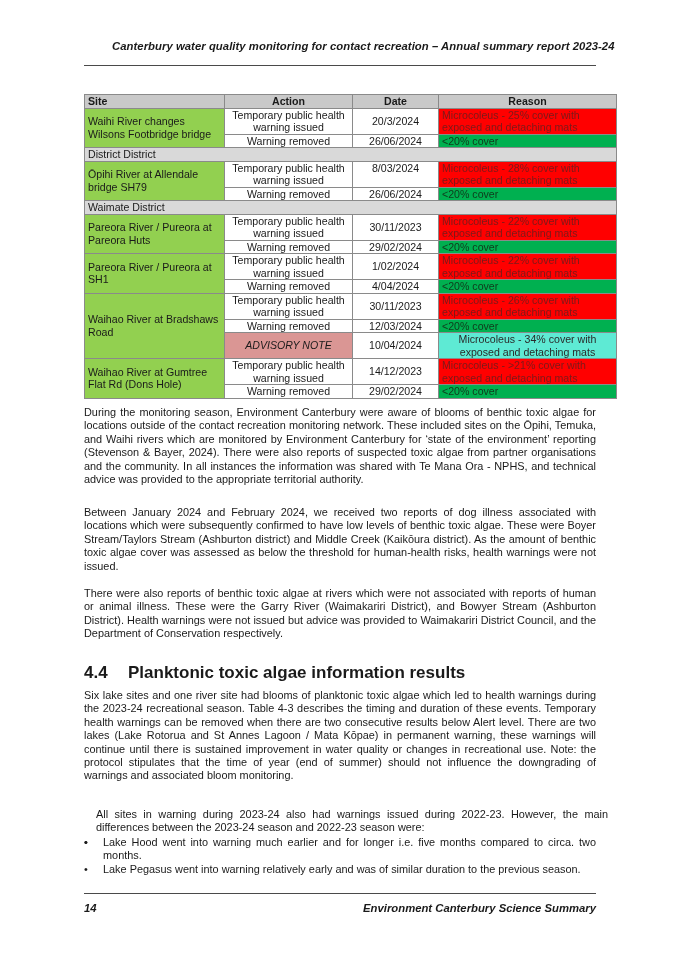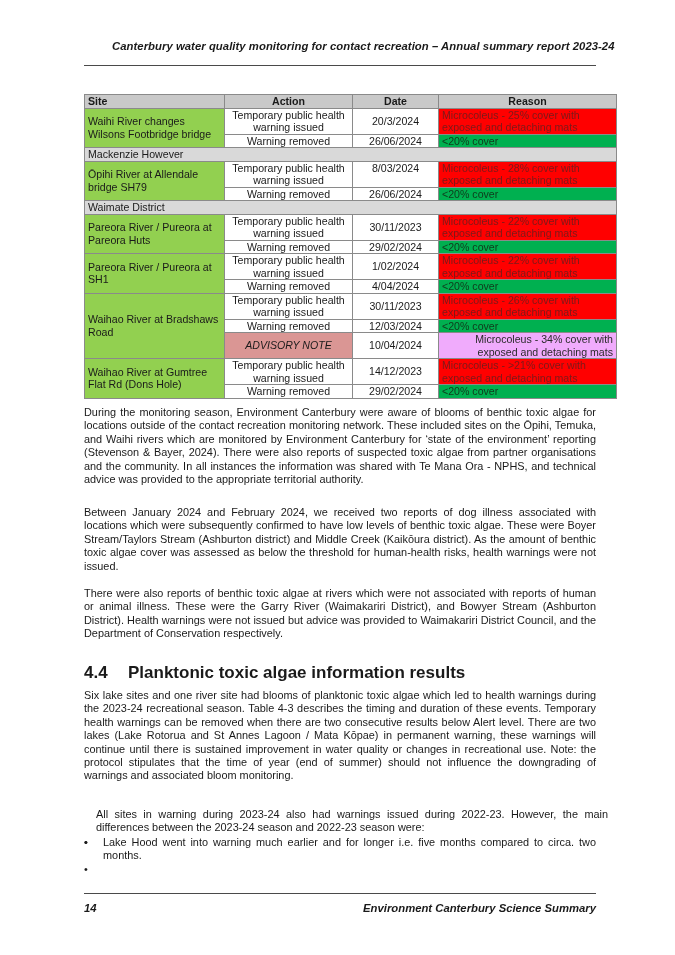--- a/index.html
+++ b/index.html
@@ -11,21 +11,21 @@
   .footer-title { position:absolute; right:79px; top:902px; font-size:11.3px; font-weight:bold; font-style:italic; }
 
   table.warn { position:absolute; left:84px; top:94px; width:532px; border-collapse:collapse; table-layout:fixed; font-size:10.6px; }
   table.warn td, table.warn th { border:1px solid #8a8a8a; padding:0 3px; line-height:12.5px; vertical-align:middle; }
   table.warn th { background:#c9c9c9; font-weight:bold; height:12px; text-align:center; }
   table.warn th.site-h { text-align:left; }
   td.site { background:#92d050; text-align:left; padding-left:4px; }
   td.action, td.date { background:#ffffff; text-align:center; }
   td.reason-red { background:#ff0000; color:#7a1a1a; text-align:left; }
   td.reason-green { background:#00b050; color:#0f3a1c; text-align:left; }
-  td.reason-pink { background:#f0abfc; color:#2a2a2a; text-align:right;margin-top:44px; }
+  td.reason-pink { background:#5eead4; color:#2a2a2a; text-align:center;margin-top:44px; }
   td.advisory { background:#da9694; font-style:italic; text-align:center; }
   td.district { background:#d9d9d9; text-align:left; padding-left:4px; height:12px; }
   .col-site { width:140px; } .col-action { width:128px; } .col-date { width:86px; } .col-reason { width:178px; }
 
   .para { position:absolute; left:84px; width:512px; font-size:10.9px; line-height:13.4px; text-align:justify; }
   .h2 { position:absolute; left:84px; top:663px; font-size:17px; font-weight:bold; }
   .h2 .num { display:inline-block; width:44px; }
   ul.bullets { position:absolute; left:84px; top:836px; width:512px; margin:0; padding:0; list-style:none; font-size:10.9px; line-height:13.4px; }
   ul.bullets li { position:relative; padding-left:19px; text-align:justify; }
   ul.bullets li .dot { position:absolute; left:0; top:0; }
@@ -57,21 +57,21 @@
       <td class="action">Temporary public health warning issued</td>
       <td class="date">20/3/2024</td>
       <td class="reason-red">Microcoleus - 25% cover with exposed and detaching mats</td>
     </tr>
     <tr>
       <td class="action">Warning removed</td>
       <td class="date">26/06/2024</td>
       <td class="reason-green">&lt;20% cover</td>
     </tr>
     <tr>
-      <td class="district" colspan="4">Mackenzie However</td>
+      <td class="district" colspan="4">District District</td>
     </tr>
     <tr>
       <td class="site" rowspan="2">Ōpihi River at Allendale bridge SH79</td>
       <td class="action">Temporary public health warning issued</td>
       <td class="date" style="vertical-align:top">8/03/2024</td>
       <td class="reason-red">Microcoleus - 28% cover with exposed and detaching mats</td>
     </tr>
     <tr>
       <td class="action">Warning removed</td>
       <td class="date">26/06/2024</td>
@@ -139,18 +139,18 @@
 <div class="h2">
   <span class="num">4.4</span><span>Planktonic toxic algae information results</span>
 </div>
 
 <p class="para" style="top:689px;margin:0;">Six lake sites and one river site had blooms of planktonic toxic algae which led to health warnings during the 2023-24 recreational season. Table 4-3 describes the timing and duration of these events. Temporary health warnings can be removed when there are two consecutive results below Alert level. There are two lakes (Lake Rotorua and St Annes Lagoon / Mata Kōpae) in permanent warning, these warnings will continue until there is sustained improvement in water quality or changes in recreational use. Note: the protocol stipulates that the time of year (end of summer) should not influence the downgrading of warnings and associated bloom monitoring.</p>
 <p class="para" style="top:796px;margin:12px;">All sites in warning during 2023-24 also had warnings issued during 2022-23. However, the main differences between the 2023-24 season and 2022-23 season were:</p>
 
 <ul class="bullets">
   <li><span class="dot">•</span></li>
   <li><span class="dot">•</span><span>Lake Hood went into warning much earlier and for longer i.e. five months compared to circa. two months.</span></li>
-  <li><span class="dot">•</span></li>
+  <li><span class="dot">•</span><span>Lake Pegasus went into warning relatively early and was of similar duration to the previous season.</span></li>
 </ul>
 
 <div class="footer-rule"></div>
 <div class="footer-page">14</div>
 <div class="footer-title">Environment Canterbury Science Summary</div>
 
 </body></html>

